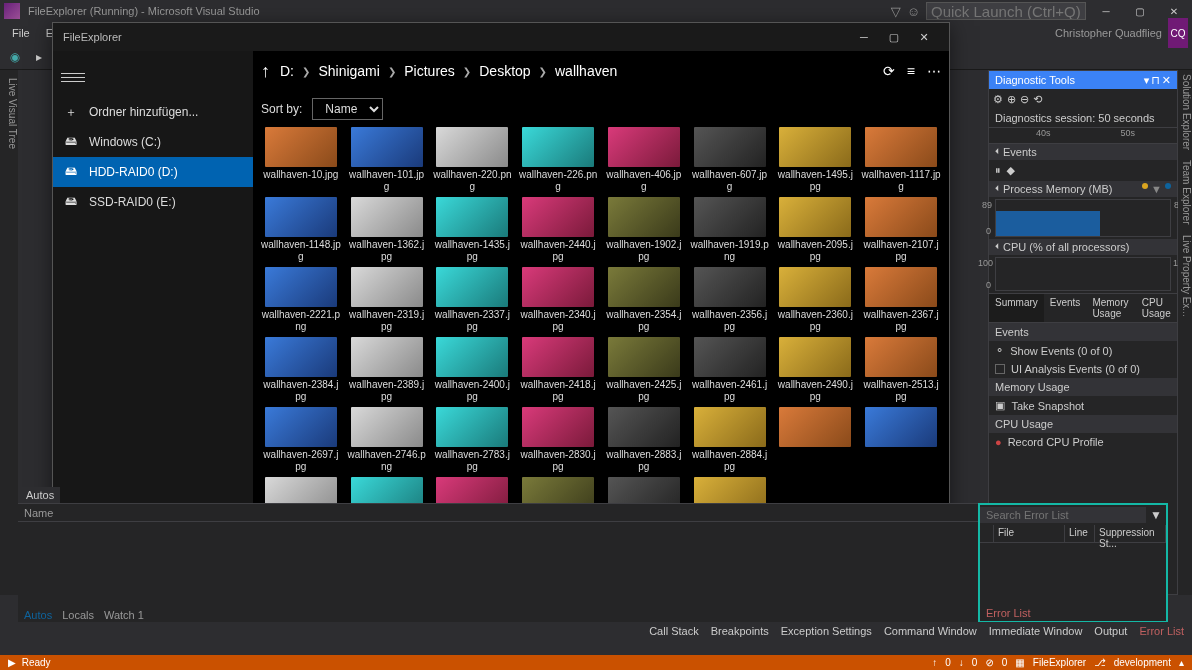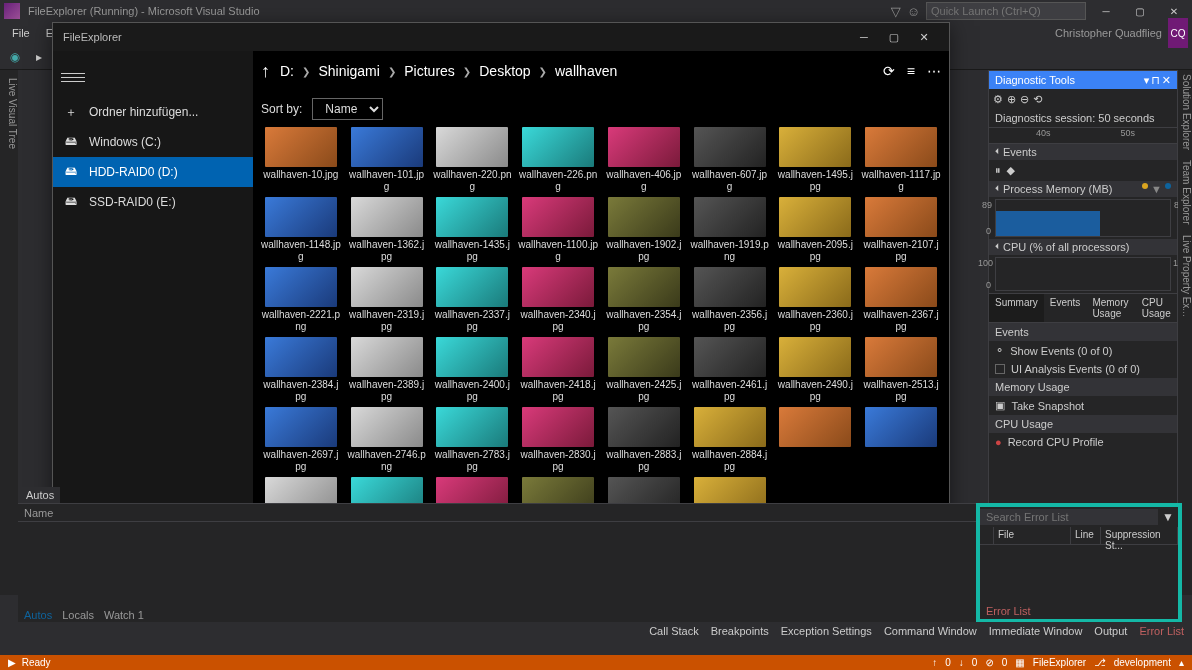--- a/index.html
+++ b/index.html
@@ -4,21 +4,21 @@
 <style>
 * { margin:0; padding:0; box-sizing:border-box; font-family:"Segoe UI",sans-serif; }
 body { background:#2d2d30; color:#ccc; width:1192px; height:670px; overflow:hidden; font-size:12px; position:relative; }
 
 
 .vs-title { height:22px; background:#2d2d30; display:flex; align-items:center; padding:0 4px; }
 .vs-title .vs-logo { width:16px; height:16px; background:linear-gradient(135deg,#68217a,#9b4f96); margin-right:8px; }
 .vs-title .title-text { font-size:11px; color:#999; }
 .vs-title .right { margin-left:auto; display:flex; align-items:center; gap:6px; }
 .vs-title .notif { color:#999; font-size:13px; }
-.vs-title .search-box { background:#3e3e42; border:1px solid #555; height:18px; width:160px; font-size:11px; color:#999; padding:0 4px; }
+.vs-title .search-box { background:#3e3e42; border:1px solid #555; height:18px; width:160px; font-size:15px; color:#999; padding:0 4px; }
 .vs-title .win-btn { width:28px; height:20px; display:flex; align-items:center; justify-content:center; color:#ccc; font-size:10px;}
 
 
 .vs-menu { height:22px; background:#2d2d30; display:flex; align-items:center; padding:0 4px; gap:0; }
 .vs-menu .menu-item { padding:2px 8px; font-size:11px; color:#ccc; }
 .vs-menu .right { margin-left:auto; display:flex; align-items:center; gap:6px; }
 .vs-menu .user { font-size:11px; color:#999; }
 .vs-menu .avatar { width:20px; height:30px; background:#701a75; color:#fff; font-size:10px; display:flex; align-items:center; justify-content:center; }
 
 
@@ -90,21 +90,21 @@
 
 .right-rail { position:absolute; right:0; top:48px; bottom:60px; width:14px; background:#252526; writing-mode:vertical-rl; font-size:10px; color:#999; display:flex; gap:10px; padding-top:4px;}
 
 
 .bottom-panel { position:absolute; left:18px; right:204px; bottom:32px; height:120px; background:#252526; border-top:1px solid #3e3e42;}
 .bp-autoheader { height:18px; border-bottom:1px solid #3e3e42; display:flex; align-items:center; padding:0 6px; font-size:11px; color:#999;}
 .bp-tabs-bottom { position:absolute; bottom:0; display:flex; gap:10px; padding:2px 6px; font-size:11px;}
 .bp-tabs-bottom span{color:#999;}
 .bp-tabs-bottom span.active{color:#0e639c;}
 
-.error-panel { position:absolute; right:10px; bottom:32px; width:206px; height:120px; background:#252526; border:4px solid #14b8a6;}
+.error-panel { position:absolute; right:24px; bottom:32px; width:190px; height:120px; background:#252526; border:2px solid #14b8a6;}
 .ep-search { height:20px; display:flex; align-items:center;}
 .ep-search input { flex:1; background:#333337; border:none; color:#ccc; padding:2px 6px; font-size:11px;}
 .ep-hdr { height:18px; display:flex; border-bottom:1px solid #3e3e42; font-size:10px;}
 .ep-hdr span { padding:2px 4px; border-right:1px solid #3e3e42;}
 .ep-tabs { position:absolute; bottom:0; padding:2px 6px; font-size:11px; color:#c06060;}
 
 
 .links-bar { position:absolute; bottom:15px; left:0; right:0; height:18px; background:#2d2d30; display:flex; align-items:center; padding:0 8px; gap:14px; font-size:11px; color:#ccc;}
 .links-bar .right{margin-left:auto; display:flex; gap:12px;}
 .links-bar .err{color:#c06060;}
@@ -252,21 +252,21 @@
             <div class="fe-item">
               <div class="fe-thumb t3"></div>
               <div class="fe-name">wallhaven-1362.jpg</div>
             </div>
             <div class="fe-item">
               <div class="fe-thumb t4"></div>
               <div class="fe-name">wallhaven-1435.jpg</div>
             </div>
             <div class="fe-item">
               <div class="fe-thumb t5"></div>
-              <div class="fe-name">wallhaven-1100.jpg</div>
+              <div class="fe-name">wallhaven-2440.jpg</div>
             </div>
             <div class="fe-item">
               <div class="fe-thumb t6"></div>
               <div class="fe-name">wallhaven-1902.jpg</div>
             </div>
             <div class="fe-item">
               <div class="fe-thumb t7"></div>
               <div class="fe-name">wallhaven-1919.png</div>
             </div>
             <div class="fe-item">

